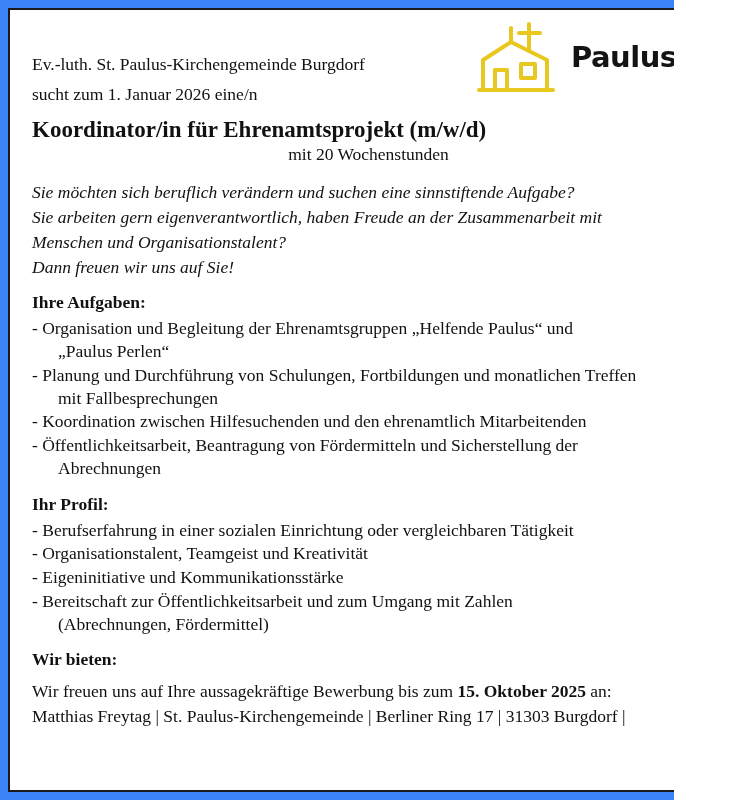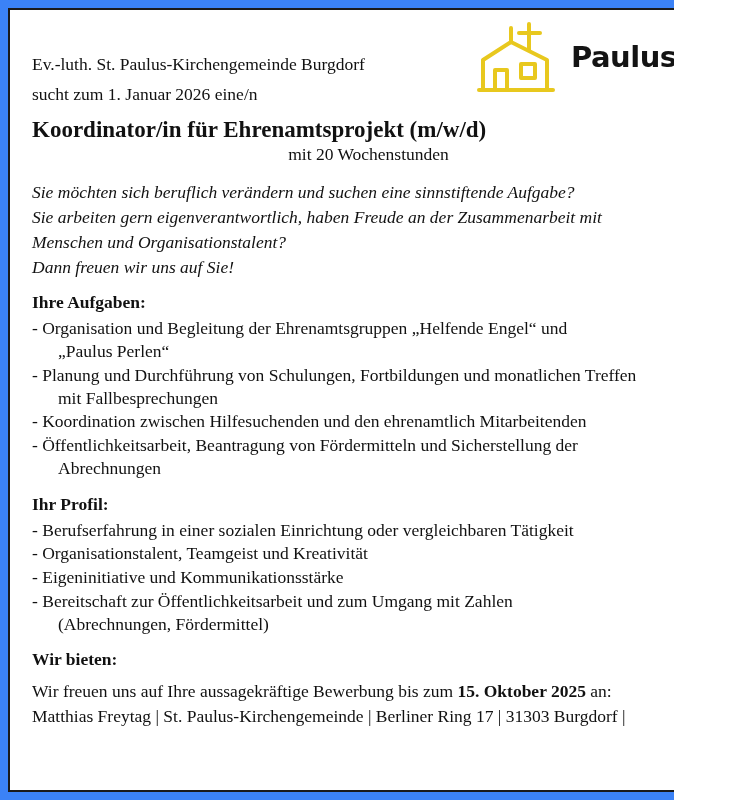--- a/index.html
+++ b/index.html
@@ -153,21 +153,21 @@
       <div class="para-block">
         <div class="para">Sie möchten sich beruflich verändern und suchen eine sinnstiftende Aufgabe?</div>
         <div class="para">Sie arbeiten gern eigenverantwortlich, haben Freude an der Zusammenarbeit mit</div>
         <div class="para">Menschen und Organisationstalent?</div>
         <div class="para">Dann freuen wir uns auf Sie!</div>
       </div>
 
       <div class="section-head">Ihre Aufgaben:</div>
       <ul class="bullets">
         <li>
-          <span>- Organisation und Begleitung der Ehrenamtsgruppen „Helfende Engel“ und</span>
+          <span>- Organisation und Begleitung der Ehrenamtsgruppen „Helfende Paulus“ und</span>
           <span class="cont">„Paulus Perlen“</span>
         </li>
         <li>
           <span>- Planung und Durchführung von Schulungen, Fortbildungen und monatlichen Treffen</span>
           <span class="cont">mit Fallbesprechungen</span>
         </li>
         <li>
           <span>- Koordination zwischen Hilfesuchenden und den ehrenamtlich Mitarbeitenden</span>
         </li>
         <li>

